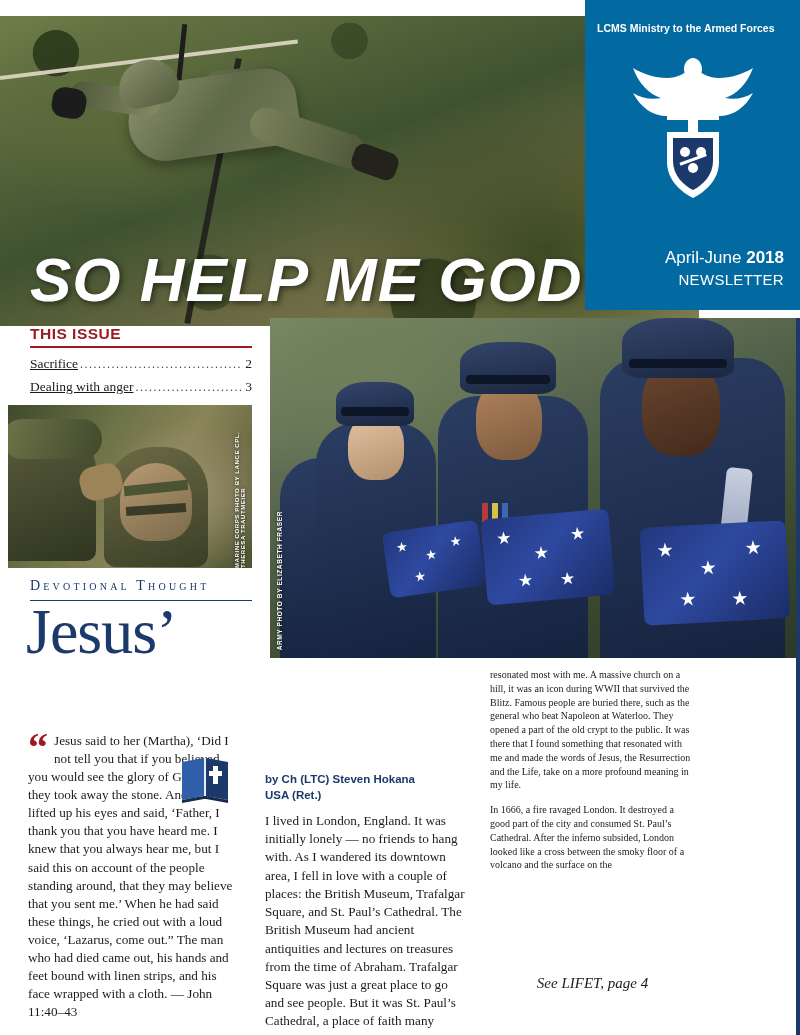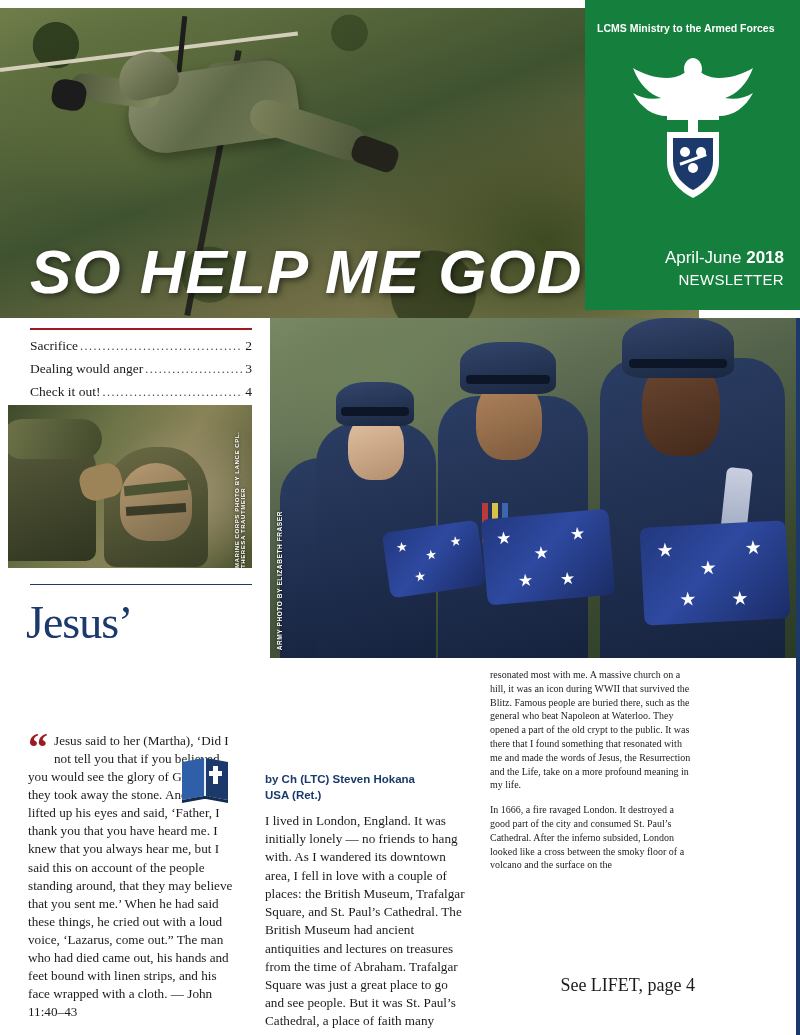--- a/index.html
+++ b/index.html
@@ -10,21 +10,21 @@
     font-family: "Liberation Serif", serif;
     position: relative;
     overflow: hidden;
   }
 
   
   .masthead {
     position:absolute; left:0; top:0; width:800px; height:310px;
   }
   .hero-photo {
-    position:absolute; left:0; top:8px; width:699px; height:310px;
+    position:absolute; left:0; top:16px; width:699px; height:310px;
     overflow:hidden;
     background:
       radial-gradient(ellipse 240px 160px at 20% 30%, #5c6b3a 0%, rgba(92,107,58,0) 70%),
       radial-gradient(ellipse 300px 200px at 78% 75%, #3c4a22 0%, rgba(60,74,34,0) 70%),
       linear-gradient(160deg,#6f7d4a 0%,#55653a 25%,#3f5230 45%,#6d6b43 70%,#8a8659 100%);
     text-decoration: underline;
   }
   .hero-photo .foliage {
     position:absolute; inset:0;
     background:
@@ -77,21 +77,21 @@
     font-family:"Liberation Sans", sans-serif;
     font-weight:bold; font-style:italic;
     font-size:62px; line-height:.95; color:#ffffff;
     letter-spacing:1px;
     text-shadow:2px 2px 6px rgba(0,0,0,.55);
     -webkit-text-stroke:0px;
   }
 
   .blue-panel {
     position:absolute; left:585px; top:0; width:215px; height:310px;
-    background:#15803d;
+    background:#0369a1;
   }
   .org-name {
     position:absolute; left:12px; top:22px; width:194px;
     color:#fff; font-family:"Liberation Sans", sans-serif;
     font-size:10.5px; font-weight:bold; line-height:1.25;
   }
   .crest { position:absolute; left:50%; top:58px; transform:translateX(-50%); }
   .issue-date {
     position:absolute; right:16px; bottom:42px; color:#fff; text-align:right;
     font-family:"Liberation Sans", sans-serif; font-size:17px;
@@ -107,21 +107,21 @@
   .ti-head {
     font-family:"Liberation Sans", sans-serif; font-weight:bold;
     font-size:15.5px; color:#9b1b21; letter-spacing:.5px;
   }
   .ti-rule { height:1.5px; background:#9b1b21; margin:3px 0 8px 0; }
   .toc-row {
     display:flex; align-items:baseline;
     font-size:13.5px; color:#1a1a1a; margin-bottom:7px;
     font-family:"Liberation Serif", serif;
   }
-  .toc-row .t { white-space:nowrap; }
+  .toc-row .t { white-space:nowrap;text-decoration:underline; }
   .toc-row .dots {
     flex:1; margin:0 2px; overflow:hidden; white-space:nowrap;
     color:#444; letter-spacing:1.5px; font-size:12px;
   }
   .toc-row .pg { white-space:nowrap; }
 
   
   .photo-facepaint {
     position:absolute; left:8px; top:405px; width:244px; height:163px;
     overflow:hidden;
@@ -142,21 +142,21 @@
   .dev-label-wrap { position:absolute; left:30px; top:578px; width:222px; }
   .dev-label {
     font-family:"Liberation Serif", serif; font-size:14px; color:#1b3a6b;
     letter-spacing:3.2px; font-variant:small-caps; font-weight:normal;
   }
   .dev-rule { height:1px; background:#1b3a6b; margin-top:6px; }
 
   .dev-title {
     position:absolute; left:26px; top:600px; width:470px;
     font-family:"Liberation Serif", serif;
-    font-size:46px; line-height:1.0; color:#1b3a6b;
+    font-size:64px; line-height:1.0; color:#1b3a6b;
     letter-spacing:-1px;
   }
 
   
   .photo-flag {
     position:absolute; left:270px; top:318px; width:530px; height:340px;
     overflow:hidden;
     background:
       radial-gradient(ellipse 260px 180px at 20% 15%, #6e7f5a 0%, rgba(110,127,90,0) 70%),
       linear-gradient(160deg,#7e8d69 0%,#53624a 40%,#39482f 75%,#2b3a26 100%);
@@ -195,22 +195,22 @@
   }
   .byline {
     color:#1b3a6b; font-family:"Liberation Sans", sans-serif;
     font-size:11.5px; font-weight:bold; line-height:1.35; margin-bottom:9px;
   }
   .colright {
     left:490px; top:668px; width:205px;
     font-size:10px; line-height:1.38; color:#1b1b1b;
   }
   .jump {
-    position:absolute; left:490px; top:975px; width:205px; text-align:right;
-    font-size:18px; color:#1b1b1b;
+    position:absolute; left:490px; top:975px; width:205px; text-align:center;
+    font-style:italic; font-size:15px; color:#1b1b1b;
   }
 
   .right-blue-bar { position:absolute; right:0; top:318px; width:4px; height:717px; background:#1b3a6b; }
 </style>
 </head>
 <body>
 
 <div class="masthead">
 
   <div class="hero-photo">
@@ -253,29 +253,30 @@
     </div>
 
     <div class="issue-date">
       <span>April-June </span><b>2018</b>
     </div>
     <div class="issue-sub">NEWSLETTER</div>
   </div>
 </div>
 
 <div class="this-issue">
+  <div class="ti-head">THIS ISSUE</div>
   <div class="ti-rule"></div>
 
   <div class="toc-row">
     <span class="t">Sacrifice</span>
     <span class="dots">..............................................</span>
     <span class="pg">2</span>
   </div>
   <div class="toc-row">
-    <span class="t">Dealing would anger</span>
+    <span class="t">Dealing with anger</span>
     <span class="dots">..............................................</span>
     <span class="pg">3</span>
   </div>
   <div class="toc-row">
     <span class="t">Check it out!</span>
     <span class="dots">..............................................</span>
     <span class="pg">4</span>
   </div>
 </div>
 
@@ -329,20 +330,21 @@
     <span class="star" style="left:36px; top:64px; font-size:19px;">★</span>
     <span class="star" style="left:88px; top:66px; font-size:19px;">★</span>
   </div>
 
   <div class="photo-credit-vert" id="flag-credit">ARMY PHOTO BY ELIZABETH FRASER</div>
 </div>
 
 <div class="right-blue-bar"></div>
 
 <div class="dev-label-wrap">
+  <div class="dev-label">Devotional Thought</div>
   <div class="dev-rule"></div>
 </div>
 
 <div class="dev-title">
   <div>Jesus’</div>
 </div>
 
 <div class="pullquote">
   <span class="qmark">“</span><span>Jesus said to her (Martha), ‘Did I not tell you that if you believed you would see the glory of God?’ So they took away the stone. And Jesus lifted up his eyes and said, ‘Father, I thank you that you have heard me. I knew that you always hear me, but I said this on account of the people standing around, that they may believe that you sent me.’ When he had said these things, he cried out with a loud voice, ‘Lazarus, come out.” The man who had died came out, his hands and feet bound with linen strips, and his face wrapped with a cloth. — John 11:40–43</span>
 </div>

